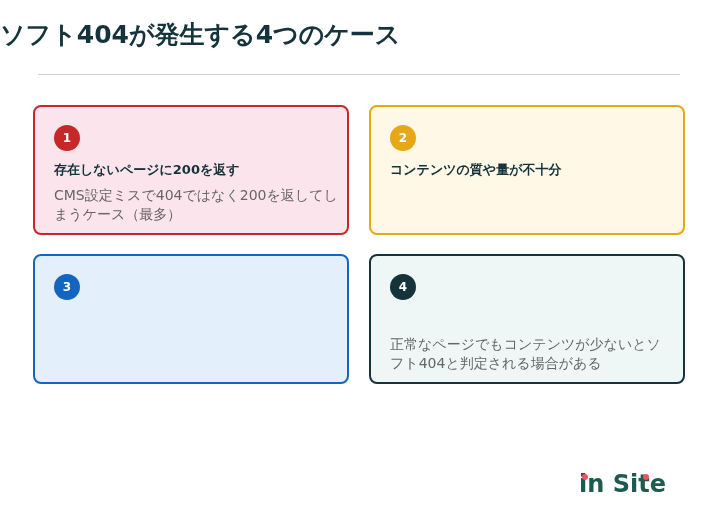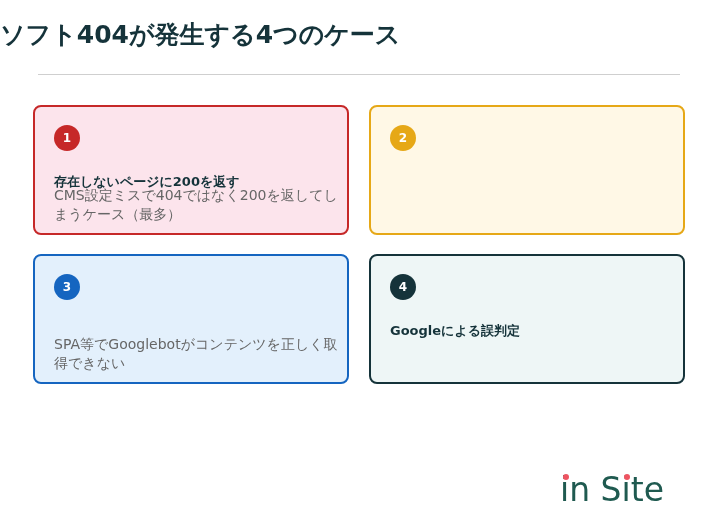--- a/index.html
+++ b/index.html
@@ -4,48 +4,48 @@
 <style>
   html, body { margin: 0; padding: 0; background: #ffffff; }
   body { width: 720px; height: 518px; position: relative; overflow: hidden;
          font-family: "DejaVu Sans", "Liberation Sans", sans-serif; }
   .title { position: absolute; left: 0; top: 18px; width: 720px; text-align: left;
            font-size: 25px; font-weight: bold; color: #15333a; letter-spacing: 0px; }
   .divider { position: absolute; left: 38px; top: 74px; width: 642px; height: 1px; background: #cfcfcf; }
   .card { position: absolute; width: 316px; height: 130px; border: 2px solid; border-radius: 8px; box-sizing: border-box; }
   .badge { position: absolute; left: 19px; top: 18px; width: 26px; height: 26px; border-radius: 50%;
            color: #fff; font-size: 12px; font-weight: bold; text-align: center; line-height: 26px; }
-  .card-title { position: absolute; left: 19px; top: 54px; font-size: 13px; font-weight: bold; color: #15333a; white-space: nowrap; margin-top: 12px; }
+  .card-title { position: absolute; left: 19px; top: 54px; font-size: 13px; font-weight: bold; color: #15333a; white-space: nowrap; }
   .card-desc { position: absolute; left: 19px; top: 79px; width: 285px; font-size: 14px; line-height: 19px; color: #666; }
-  .logo { position: absolute; left: 560px; top: 470px; font-size: 33px; font-weight: normal; color: #1f5a50; letter-spacing: 0px; }
+  .logo { position: absolute; left: 579px; top: 470px; font-size: 24px; font-weight: bold; color: #1f5a50; letter-spacing: 0px; }
   .logo .dot { position: absolute; width: 6px; height: 6px; border-radius: 50%; background: #ee5461; }
 </style>
 </head>
 <body>
 
 <div class="title">ソフト404が発生する4つのケース</div>
 <div class="divider"></div>
 
 <div class="card" id="card0" style="left: 33px; top: 105px; border-color: rgb(198, 40, 40); background: rgb(252, 228, 236);">
   <div class="badge" style="background: rgb(198, 40, 40);">1</div>
   <div class="card-title">存在しないページに200を返す</div>
   <div class="card-desc">CMS設定ミスで404ではなく200を返してしまうケース（最多）</div>
 </div>
 
 <div class="card" id="card1" style="left: 369px; top: 105px; border-color: rgb(230, 168, 23); background: rgb(255, 248, 230);">
   <div class="badge" style="background: rgb(230, 168, 23);">2</div>
+  <div class="card-title">コンテンツの質や量が不十分</div>
 </div>
 
 <div class="card" id="card2" style="left: 33px; top: 254px; border-color: rgb(21, 101, 192); background: rgb(227, 240, 252);">
   <div class="badge" style="background: rgb(21, 101, 192);">3</div>
-  <div class="card-desc">SPA等でGooglebotがコンテンツを正しく取得できない</div>
 </div>
 
 <div class="card" id="card3" style="left: 369px; top: 254px; border-color: rgb(21, 51, 58); background: rgb(238, 246, 246);">
   <div class="badge" style="background: rgb(21, 51, 58);">4</div>
-  <div class="card-title">Googleによる誤判定</div>
+  <div class="card-desc">正常なページでもコンテンツが少ないとソフト404と判定される場合がある</div>
 </div>
 
 <div class="logo" style="color: rgb(31, 90, 80);">
   <span>in Site</span>
   <span class="dot" style="left: 3px; top: 4px; background: rgb(238, 84, 97);"></span>
   <span class="dot" style="left: 64px; top: 4px; background: rgb(238, 84, 97);"></span>
 </div>
 
 </body></html>

